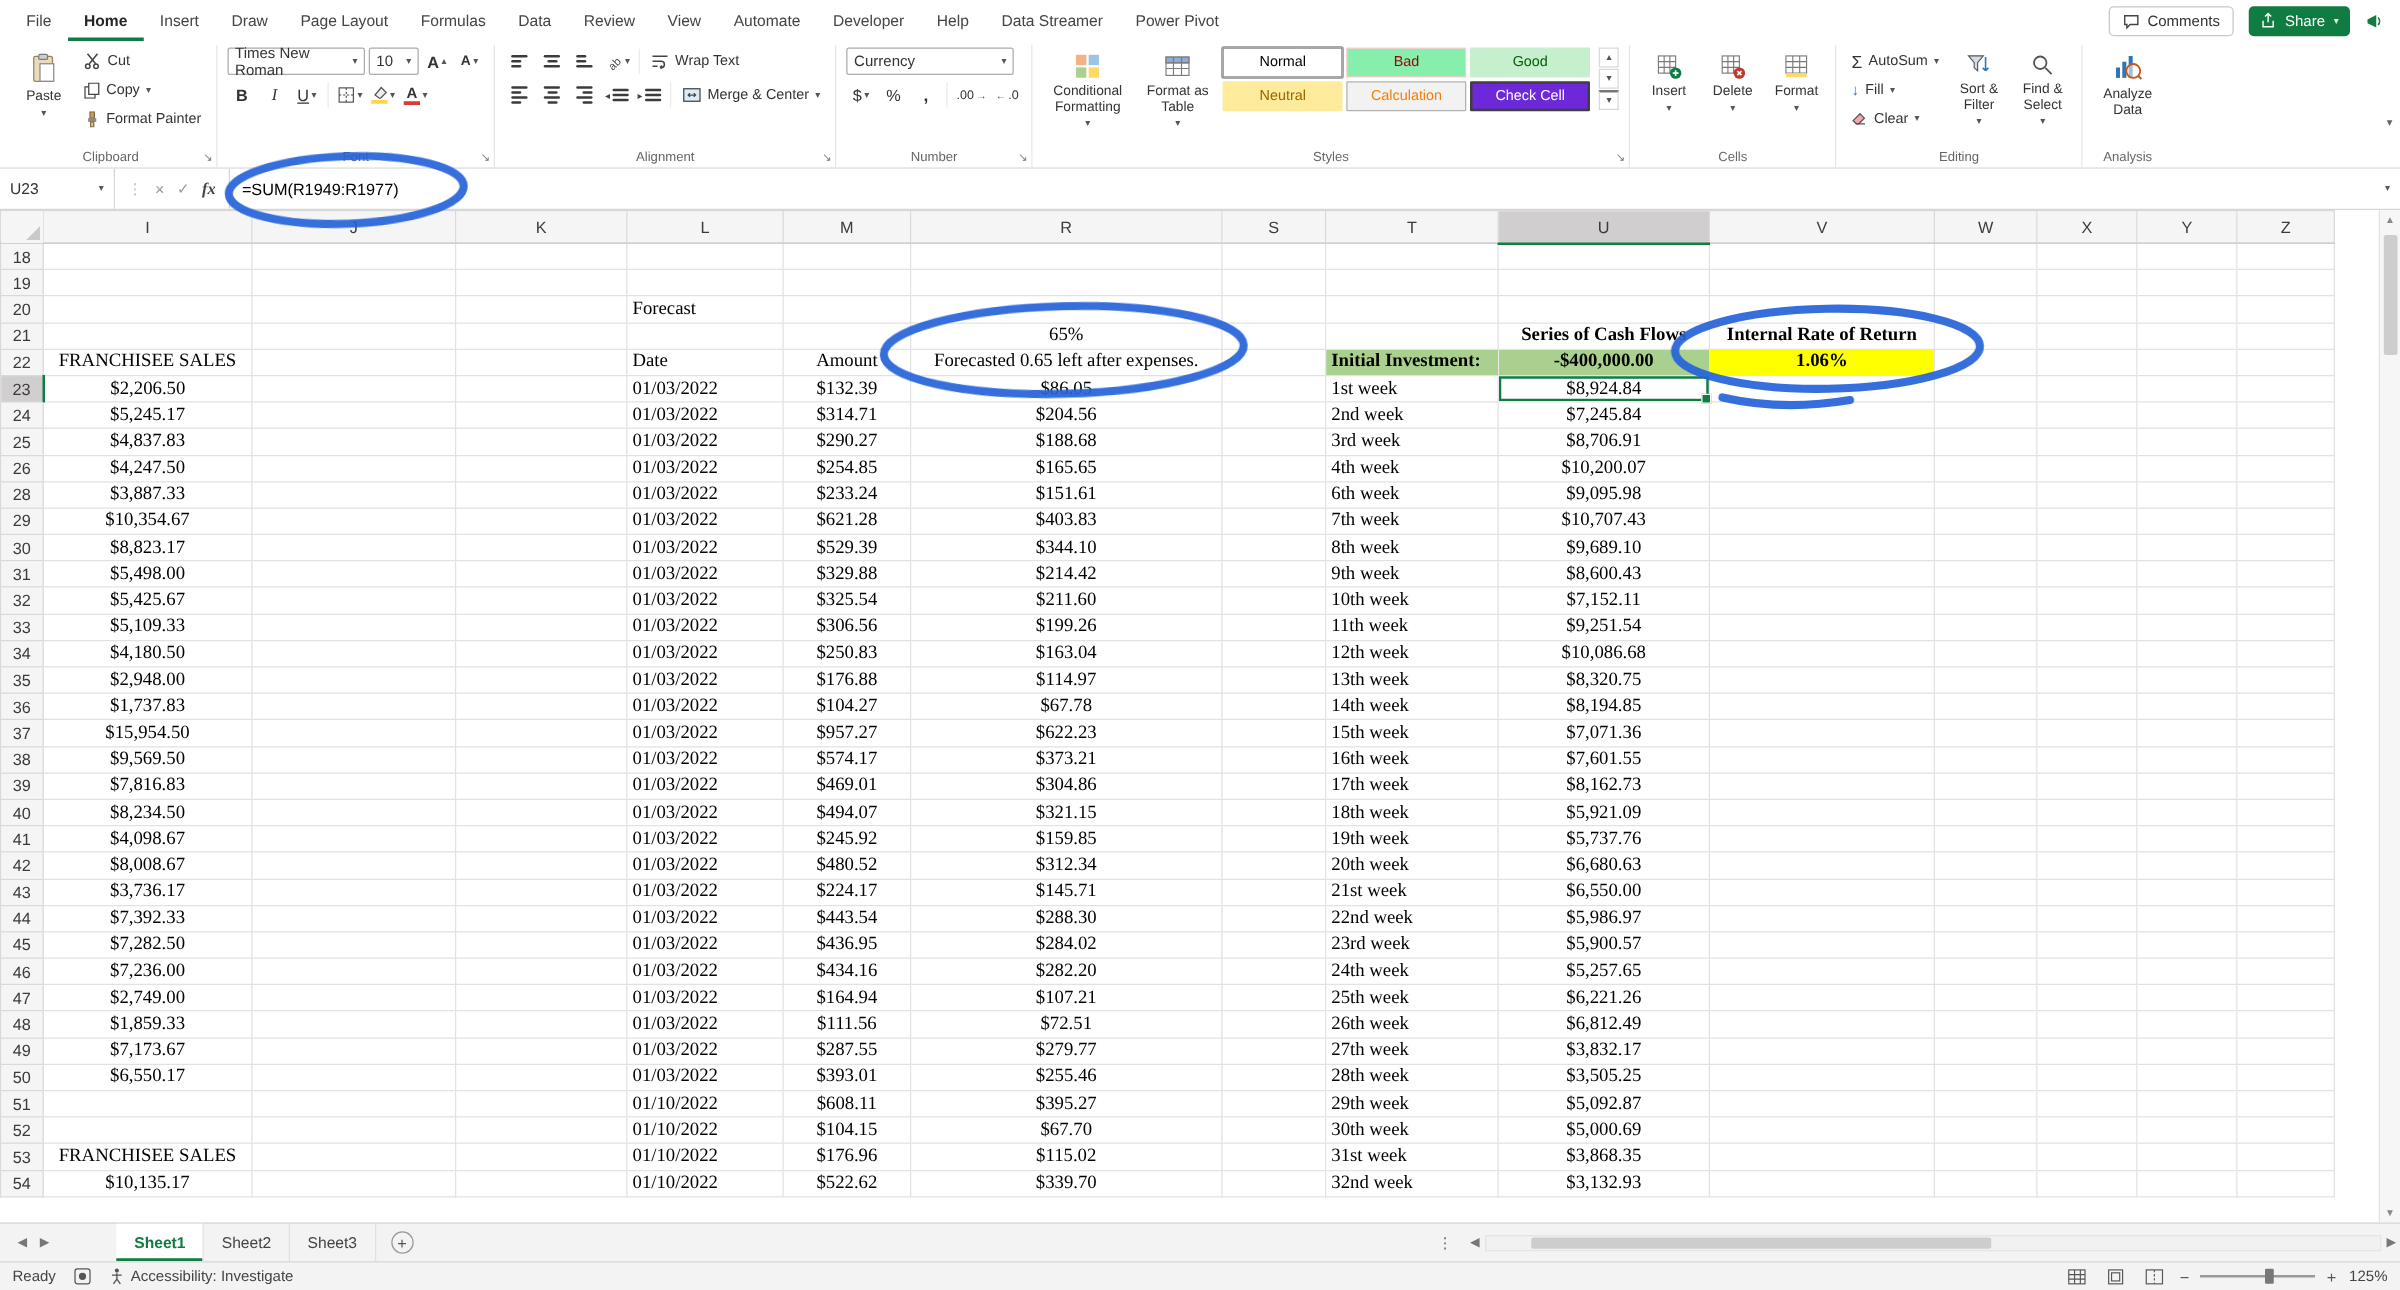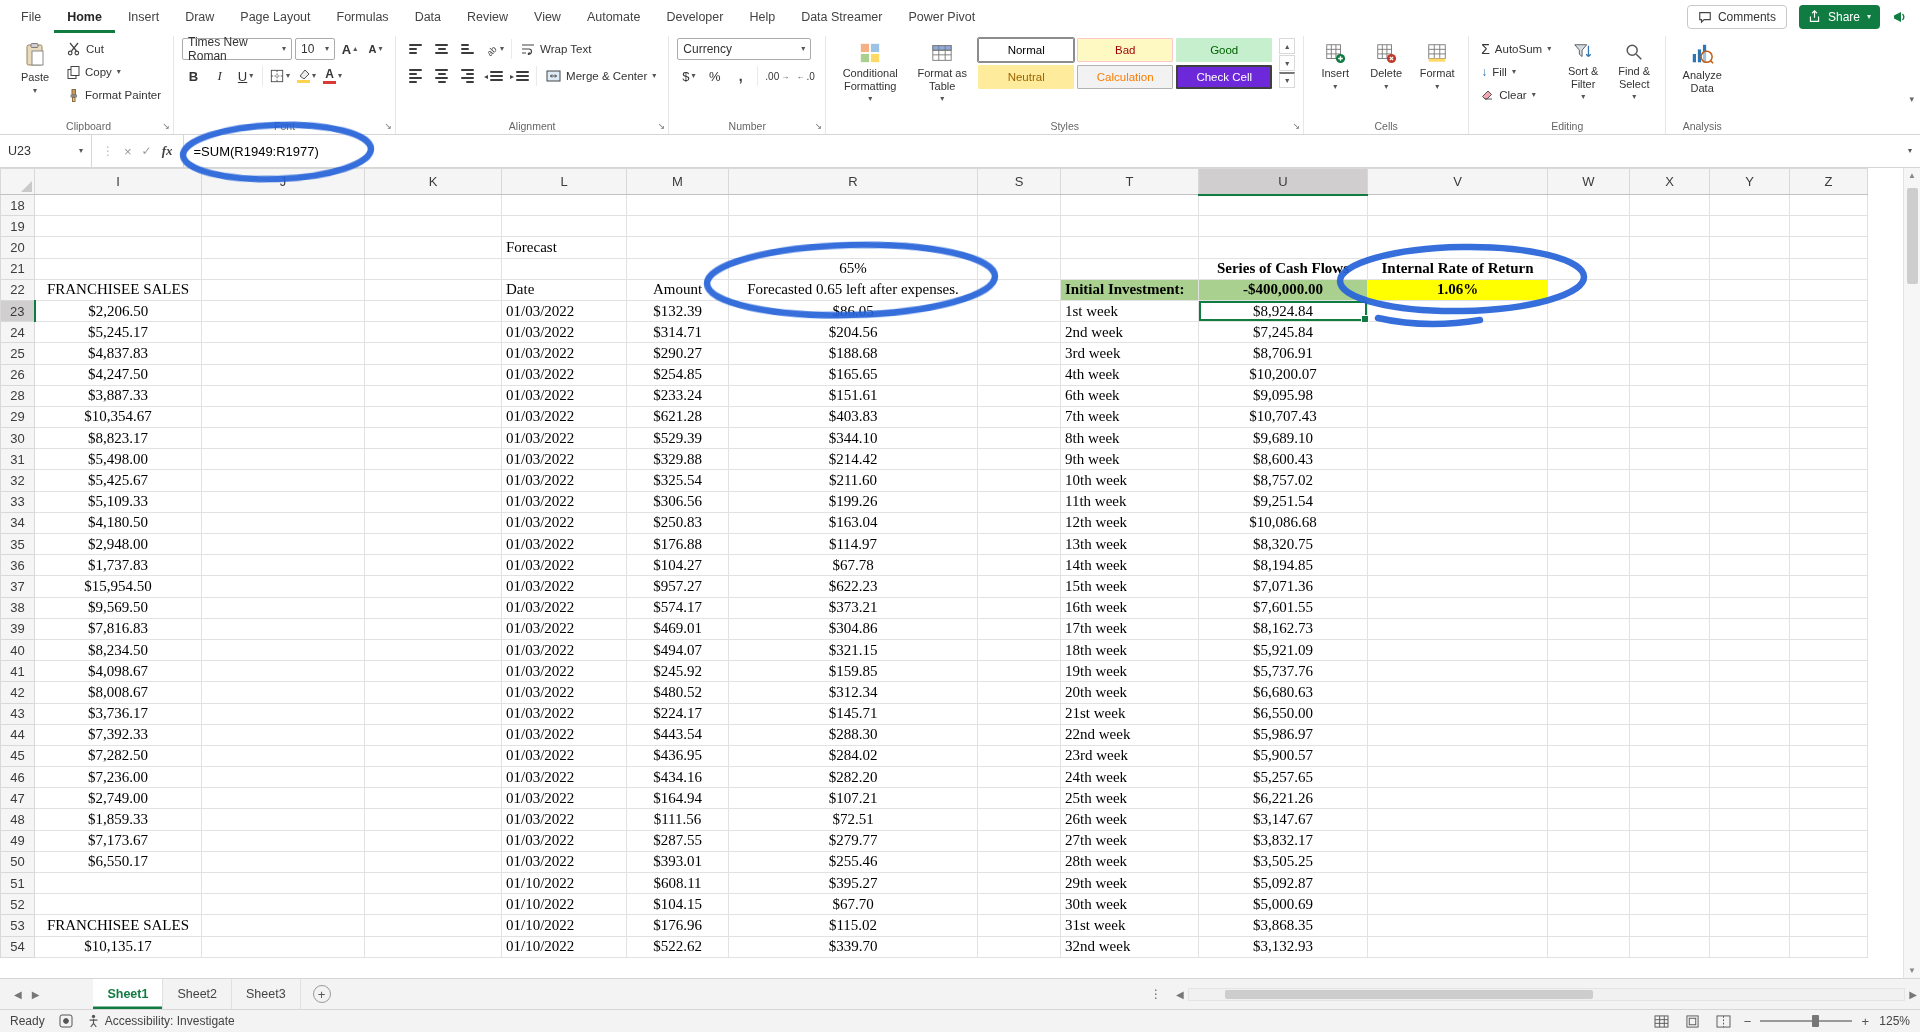--- a/index.html
+++ b/index.html
@@ -414,21 +414,21 @@
                 <rect x="2" y="4" width="20" height="16" fill="#fff"></rect>
                 <rect x="2" y="4" width="20" height="5" fill="#8EAADB"></rect>
                 <path d="M2 9h20M2 14h20M8.5 4v16M15.5 4v16"></path>
               </svg>
             </span>
           <span>Format as Table</span>
           <span class="chev">▾</span>
         </button>
         <div class="gallery">
             <button class="stylechip" style="background: rgb(255, 255, 255); color: rgb(0, 0, 0); border: 1px solid rgb(140, 140, 140); outline: rgb(140, 140, 140) solid 1px;">Normal</button>
-            <button class="stylechip" style="background: #fef9c3; color: rgb(156, 0, 6); border: 1px solid rgb(255, 199, 206);">Bad</button>
+            <button class="stylechip" style="background: #86efac; color: rgb(156, 0, 6); border: 1px solid rgb(255, 199, 206);">Bad</button>
             <button class="stylechip" style="background: rgb(198, 239, 206); color: rgb(0, 97, 0); border: 1px solid rgb(198, 239, 206);">Good</button>
             <button class="stylechip" style="background: rgb(255, 235, 156); color: rgb(156, 101, 0); border: 1px solid rgb(255, 235, 156);">Neutral</button>
             <button class="stylechip" style="background: rgb(242, 242, 242); color: rgb(250, 125, 0); border: 1px solid rgb(178, 178, 178);">Calculation</button>
             <button class="stylechip" style="background: #6d28d9; color: rgb(255, 255, 255); border: 2px solid rgb(63, 63, 63);">Check Cell</button>
           </div>
         <div class="galrail">
           <button>▲</button>
           <button>▼</button>
           <button style="border-top:2px solid #777">▼</button>
         </div>
@@ -829,21 +829,21 @@
           <tr>
             <th>32</th>
             <td class="al-center">$5,425.67</td>
             <td class="al-center"></td>
             <td class="al-center"></td>
             <td class="al-left">01/03/2022</td>
             <td class="al-center">$325.54</td>
             <td class="al-center">$211.60</td>
             <td class="al-center"></td>
             <td class="al-left">10th week</td>
-            <td class="al-center">$8,757.02</td>
+            <td class="al-center">$7,152.11</td>
             <td class="al-center"></td>
             <td class="al-center"></td>
             <td class="al-center"></td>
             <td class="al-center"></td>
             <td class="al-center"></td>
           </tr>
           <tr>
             <th>33</th>
             <td class="al-center">$5,109.33</td>
             <td class="al-center"></td>
@@ -1101,21 +1101,21 @@
           <tr>
             <th>48</th>
             <td class="al-center">$1,859.33</td>
             <td class="al-center"></td>
             <td class="al-center"></td>
             <td class="al-left">01/03/2022</td>
             <td class="al-center">$111.56</td>
             <td class="al-center">$72.51</td>
             <td class="al-center"></td>
             <td class="al-left">26th week</td>
-            <td class="al-center">$3,147.67</td>
+            <td class="al-center">$6,812.49</td>
             <td class="al-center"></td>
             <td class="al-center"></td>
             <td class="al-center"></td>
             <td class="al-center"></td>
             <td class="al-center"></td>
           </tr>
           <tr>
             <th>49</th>
             <td class="al-center">$7,173.67</td>
             <td class="al-center"></td>

